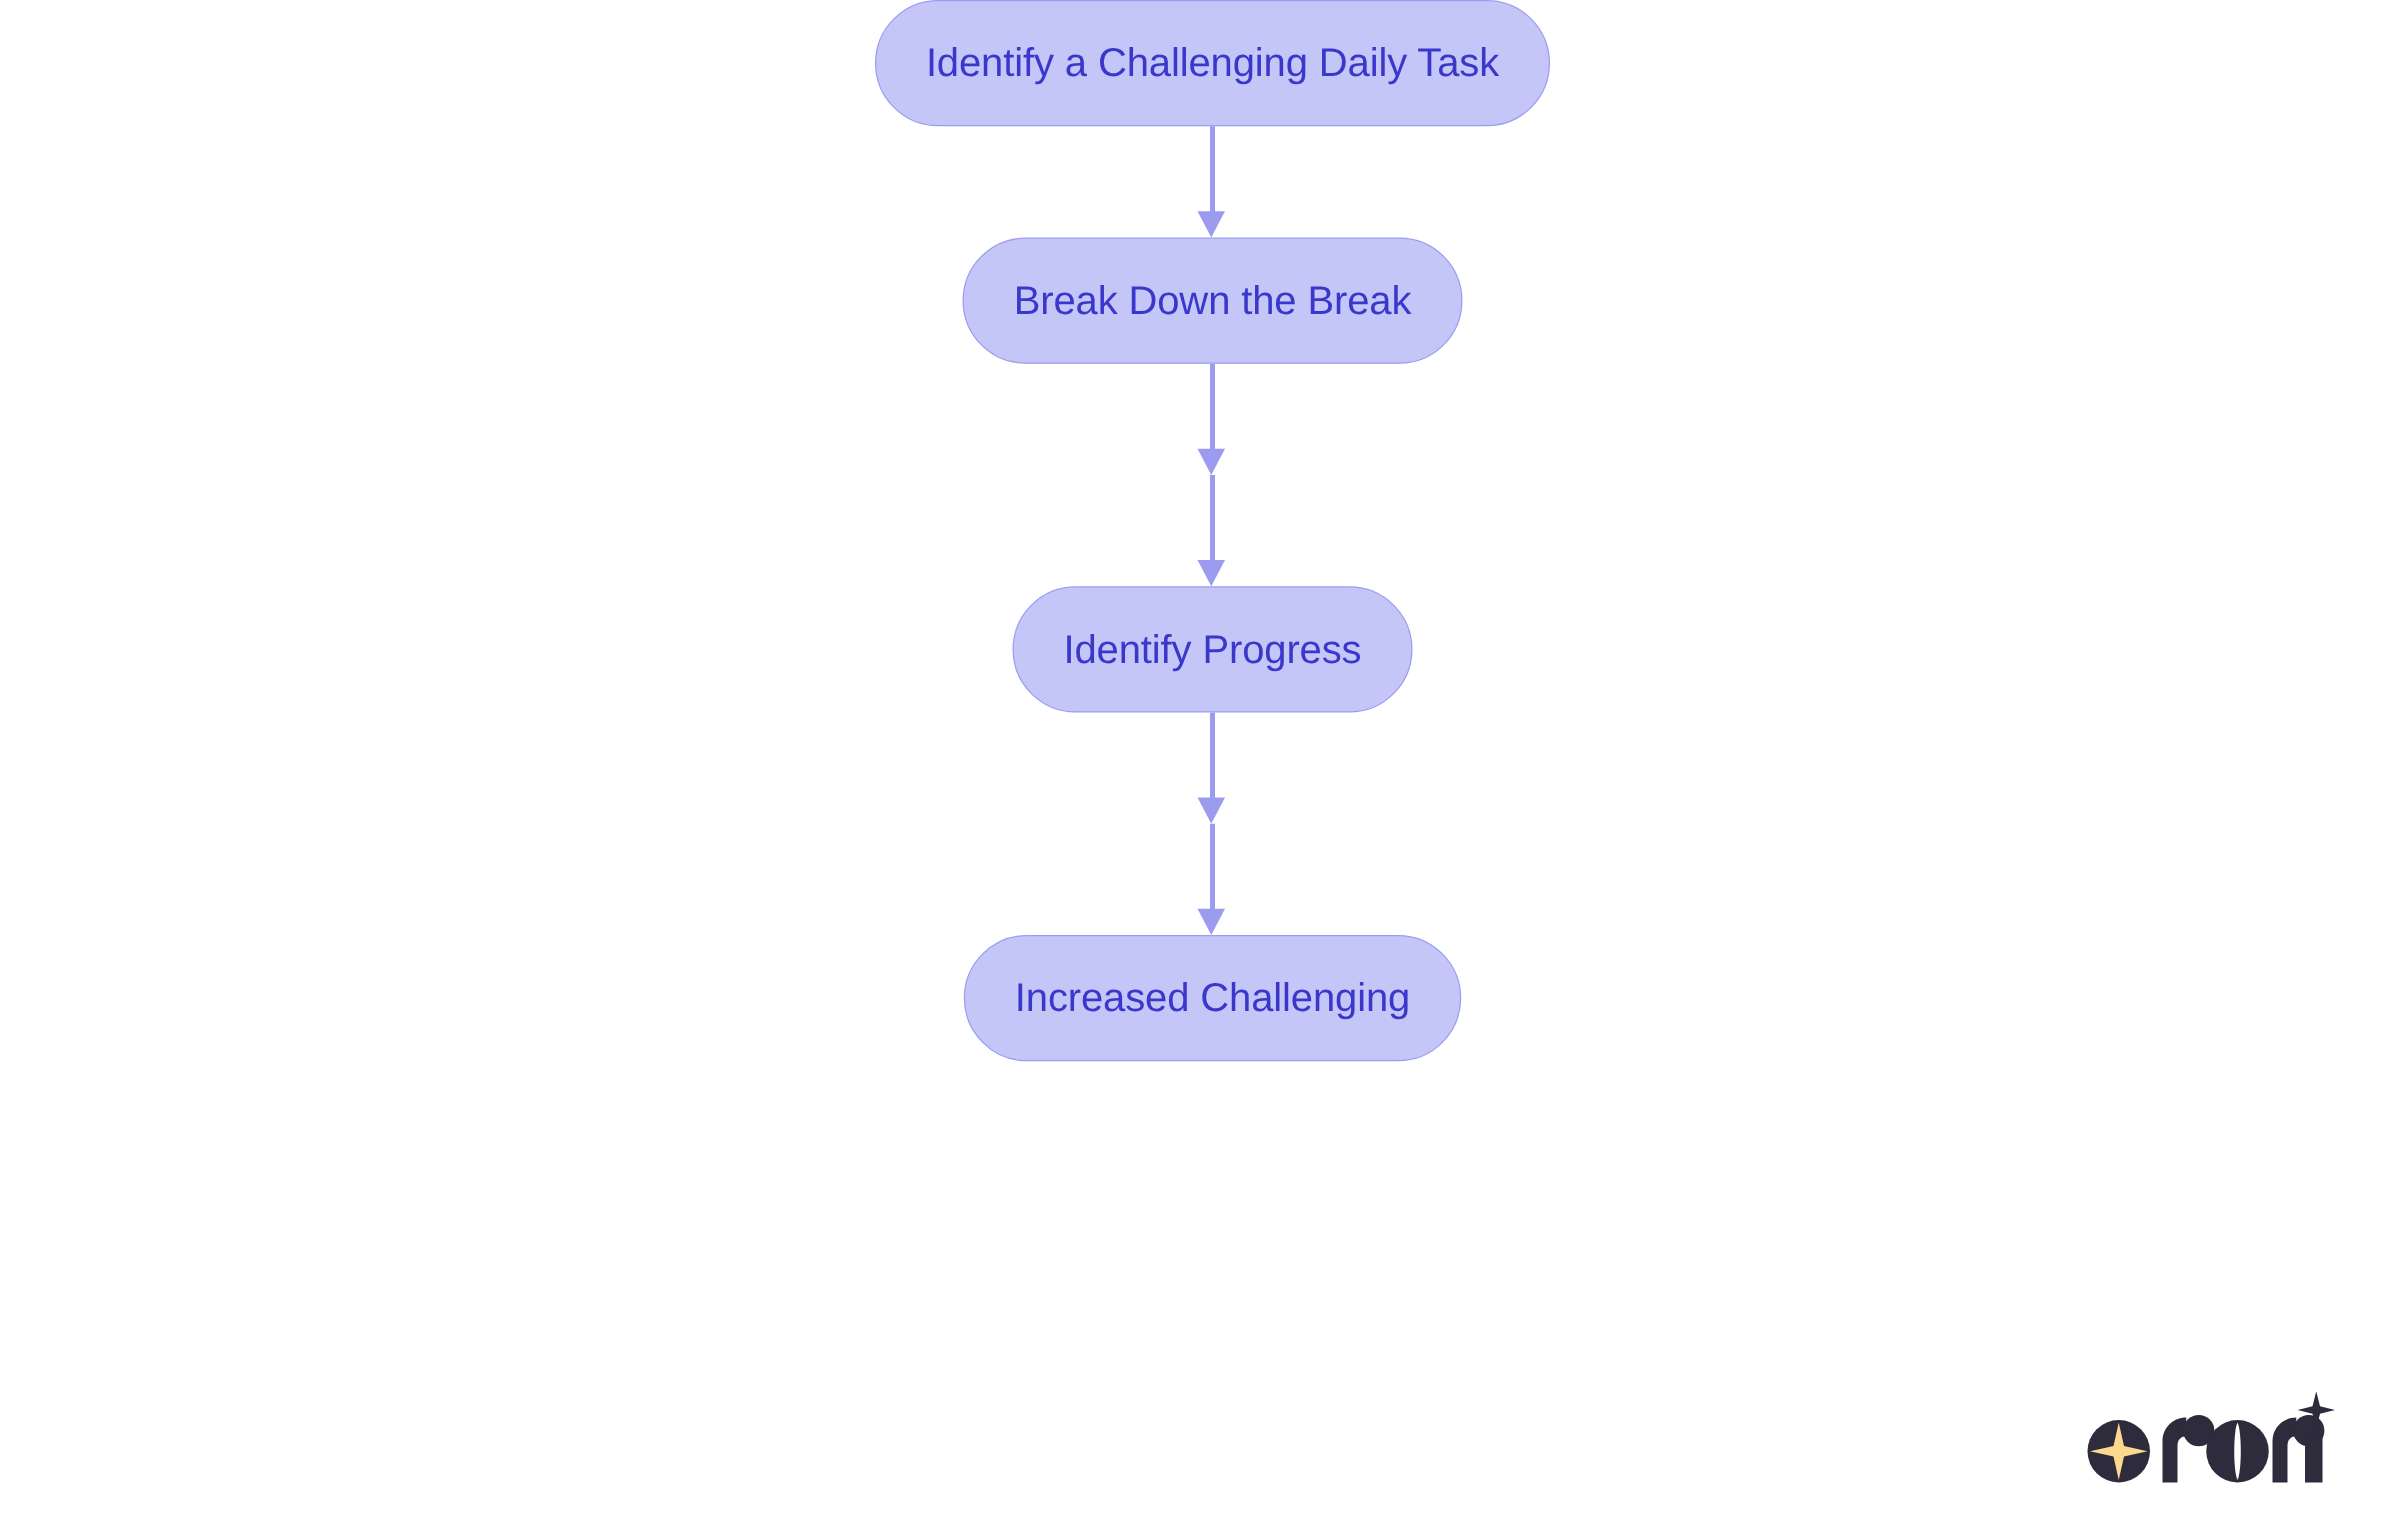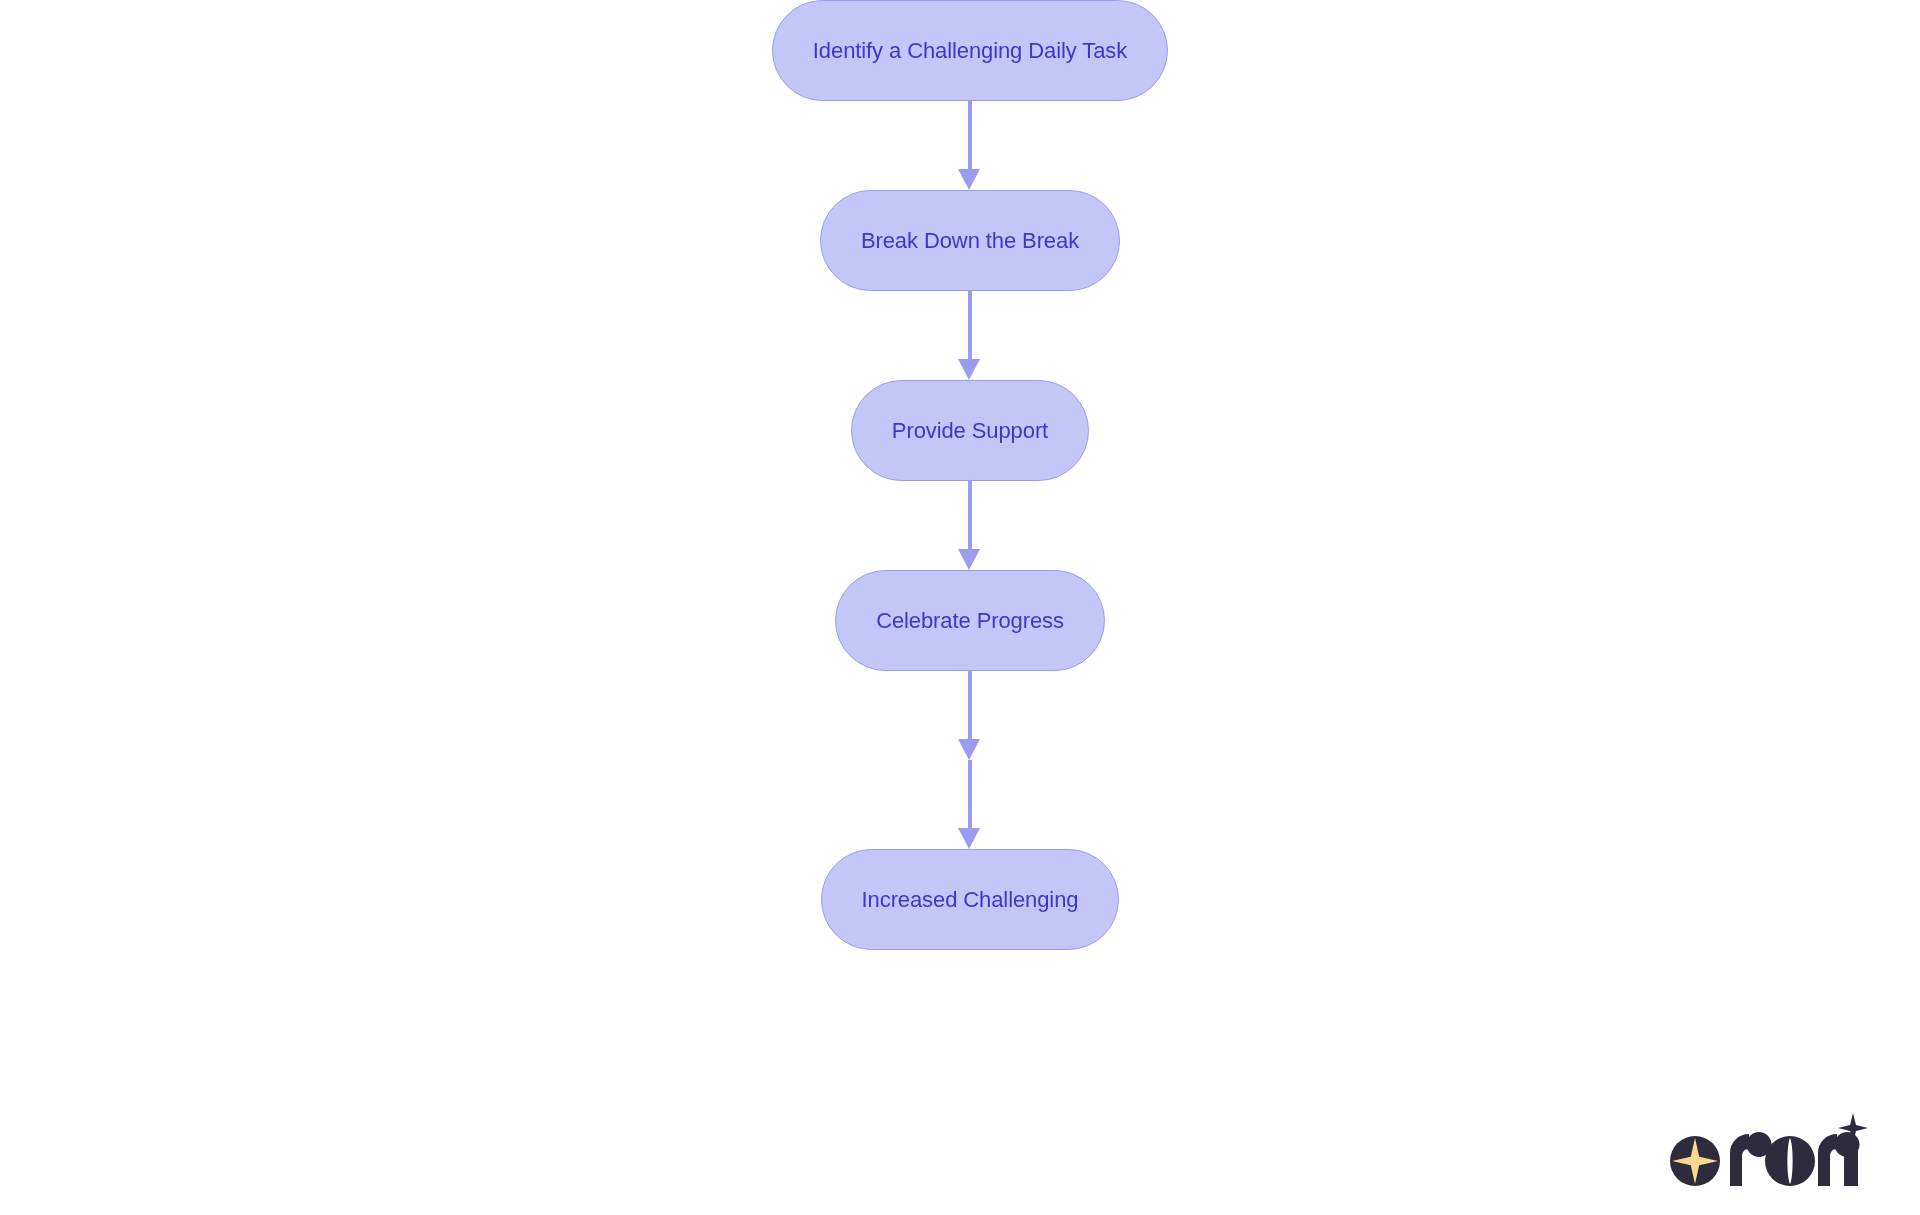--- a/index.html
+++ b/index.html
@@ -48,21 +48,21 @@
   .node {
     box-sizing: border-box;
     height: 101px;
     border-radius: 52px;
     background: #c5c6f8;
     border: 1.4px solid #9b9cf0;
     display: flex;
     align-items: center;
     justify-content: center;
     color: #3a38cb;
-    font-size: 22px;
+    font-size: 32px;
     font-weight: 400;
     letter-spacing: -0.1px;
     white-space: nowrap;
     padding: 0 40px;
   }
 
   
   .connector {
     width: 1920px;
     height: 89px;
@@ -124,34 +124,29 @@
       <div class="node">
         <span>Break Down the Break</span>
       </div>
     </div>
 
     <div class="connector">
       <div class="stem"></div>
       <div class="head"></div>
     </div>
 
-    <div class="node-row">
-      <div class="node">
-        <span>Provide Support</span>
-      </div>
-    </div>
 
     <div class="connector">
       <div class="stem"></div>
       <div class="head"></div>
     </div>
 
     <div class="node-row">
       <div class="node">
-        <span>Celebrate Progress</span>
+        <span>Identify Progress</span>
       </div>
     </div>
 
     <div class="connector">
       <div class="stem"></div>
       <div class="head"></div>
     </div>
 
 
     <div class="connector">

